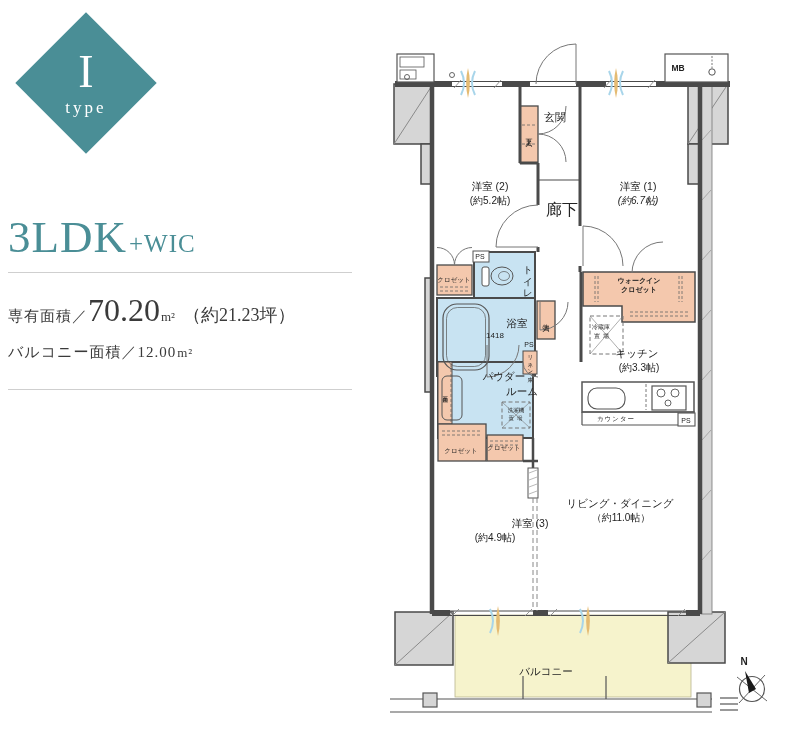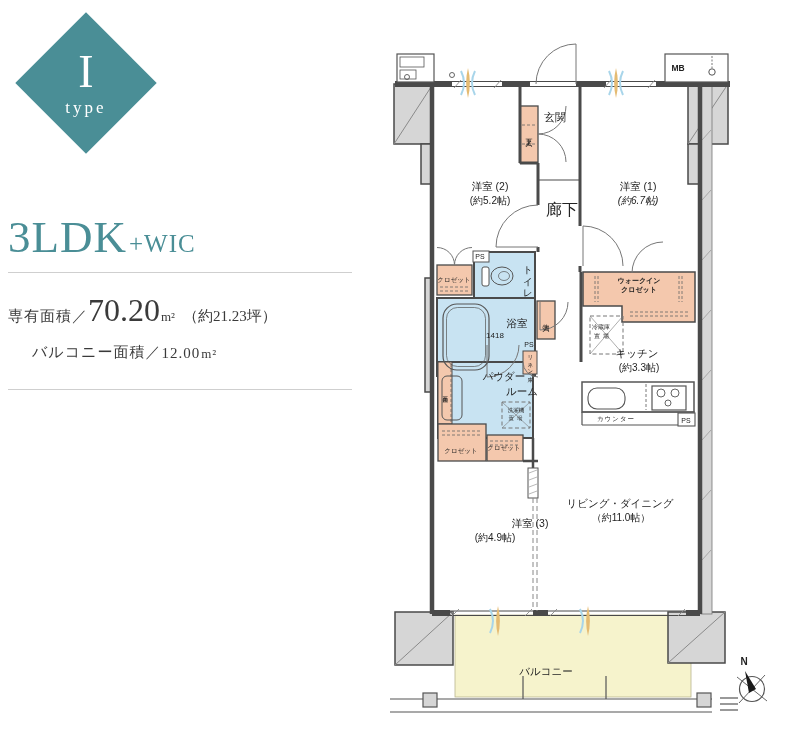--- a/index.html
+++ b/index.html
@@ -25,23 +25,23 @@
   .layout-suffix { font-size:25px; margin-left:2px; letter-spacing:1px; }
 
   .divider { position:absolute; left:8px; width:344px; height:1px; background:#cfcfcf; }
   .divider.d1 { top:272px; } .divider.d2 { top:389px; }
 
   .area-line { position:absolute; left:8px; top:292px; display:flex; align-items:baseline;
            color:#3a3a3a; font-family:"Liberation Serif","DejaVu Serif",serif; }
   .area-label { font-size:15px; letter-spacing:1px; }
   .area-value { font-size:32px; }
   .area-unit  { font-size:13px; margin-left:1px; }
-  .area-tsubo { font-size:15px; margin-left:8px; }
+  .area-tsubo { font-size:18px; margin-left:8px; }
   .balcony-line { position:absolute; left:8px; top:343px; font-size:15px; letter-spacing:1px;
-           color:#3a3a3a; font-family:"Liberation Serif","DejaVu Serif",serif; display:flex; align-items:flex-end;margin-left:24px; }
+           color:#3a3a3a; font-family:"Liberation Serif","DejaVu Serif",serif; display:flex; align-items:center; }
   .balcony-line .u { font-size:13px; margin-left:1px; }
 
   
   .floorplan { position:absolute; left:390px; top:40px; width:410px; height:713px; }
   .floorplan svg { position:absolute; inset:0; }
   .lbl { position:absolute; transform:translate(-50%,-50%); white-space:nowrap;
          color:#222; text-align:center; line-height:1; }
   .lbl.v { writing-mode:vertical-rl; letter-spacing:1px; }
   .lbl.bold { font-weight:bold; }
 </style>

